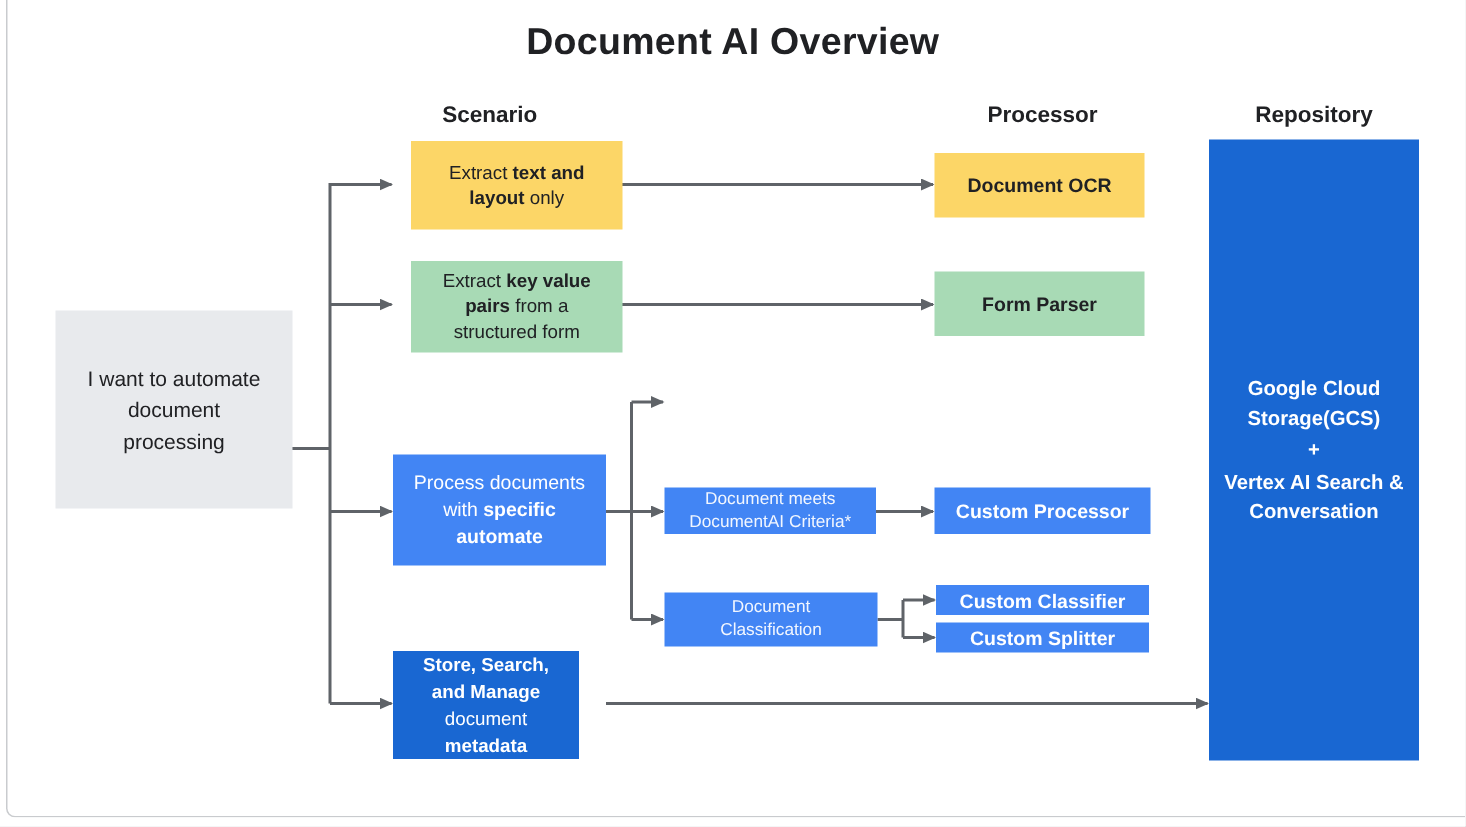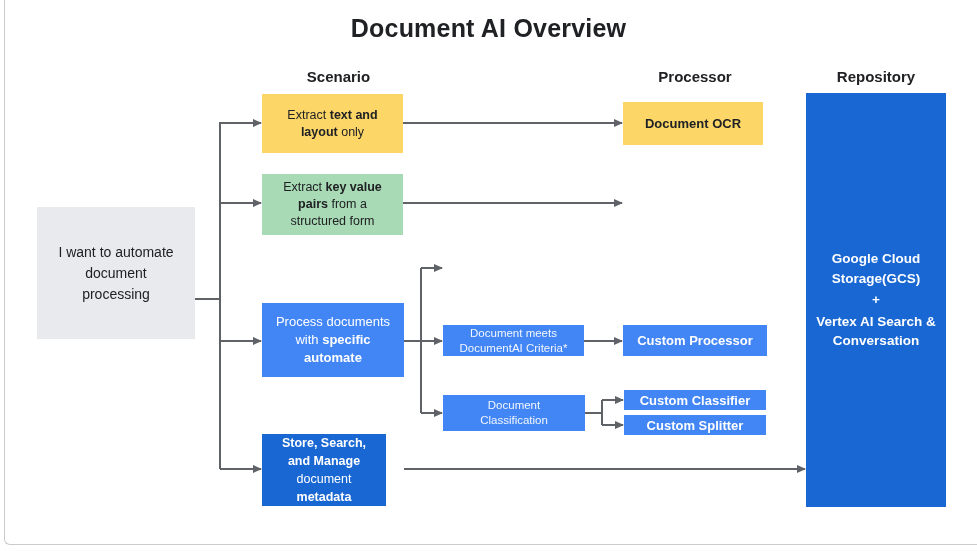--- a/index.html
+++ b/index.html
@@ -13,36 +13,36 @@
     border-bottom-left-radius:6px;pointer-events:none;
   }
   .title{
     position:absolute;left:0;right:0;top:14px;margin:0;
     text-align:center;font-size:25px;font-weight:700;letter-spacing:.2px;color:#202124;
   }
   .col-hdr{
     position:absolute;top:68px;text-align:center;
     font-size:15px;font-weight:700;color:#202124;
   }
-  .hdr-scenario{left:268px;width:141px;text-align:center;}
+  .hdr-scenario{left:256px;width:141px;text-align:center;}
   .hdr-processor{left:623px;width:144px;}
   .hdr-repository{left:806px;width:140px;}
   svg.connectors{position:absolute;left:0;top:0;pointer-events:none;}
   svg.connectors path{stroke:var(--arrow,#5F6368);stroke-width:2;fill:none;}
   .box{
     position:absolute;display:flex;align-items:center;justify-content:center;
     text-align:center;box-sizing:border-box;
   }
   .box b{font-weight:700;}
   .gray-box{background:var(--gray,#E8EAED);font-size:14px;line-height:1.5;padding:0 20px;}
   .yellow{background:var(--yellow,#FCD667);}
   .green{background:var(--green,#A8DAB5);}
   .blue-box{background:var(--blue,#4285F4);color:#ffffff;}
   .dark{background:var(--dark_blue,#1967D2);color:#ffffff;}
-  .scen-light{font-size:12.5px;line-height:1.35;padding:0 8px;}
+  .scen-light{font-size:12.5px;line-height:1.35;padding:0 8px;margin-left:12px;}
   .proc-label{font-size:13px;font-weight:700;}
   .scen-blue{font-size:13px;line-height:1.4;padding:0 5px;}
   .option{font-size:11.5px;line-height:1.3;color:rgba(255,255,255,.93);padding:0 10px;}
   .thin-proc{font-size:13px;font-weight:700;}
   .store-text{font-size:12.5px;line-height:1.45;padding:0 9px;}
   .repo-text{flex-direction:column;font-size:13.5px;font-weight:700;line-height:1.45;padding:0 8px;}
   .repo-plus{margin:2px 0;}
 </style>
 </head>
 <body>
@@ -91,20 +91,23 @@
   <div class="box yellow scen-light" style="left:262px;top:94px;width:141px;height:59px;">
     <span><span>Extract </span><b>text and layout</b><span> only</span></span>
   </div>
   <div class="box yellow proc-label" style="left:623px;top:102px;width:140px;height:43px;">
     <span>Document OCR</span>
   </div>
 
   <div class="box green scen-light" style="left:262px;top:174px;width:141px;height:61px;">
     <span><span>Extract </span><b>key value pairs</b><span> from a structured form</span></span>
   </div>
+  <div class="box green proc-label" style="left:623px;top:181px;width:140px;height:43px;">
+    <span>Form Parser</span>
+  </div>
 
   <div class="box blue-box scen-blue" style="left:262px;top:303px;width:142px;height:74px;">
     <span><span>Process documents with </span><b>specific automate</b><span></span></span>
   </div>
 
   <div class="box blue-box option" style="left:443px;top:325px;width:141px;height:31px;">
     <span>Document meets DocumentAI Criteria*</span>
   </div>
   <div class="box blue-box proc-label" style="left:623px;top:325px;width:144px;height:31px;">
     <span>Custom Processor</span>

